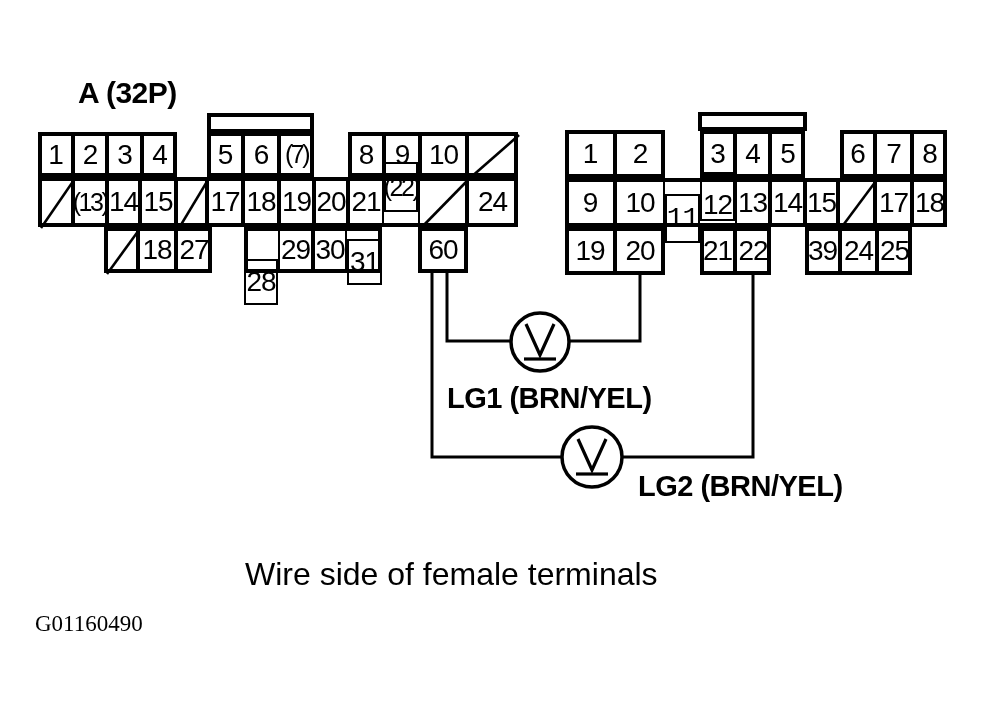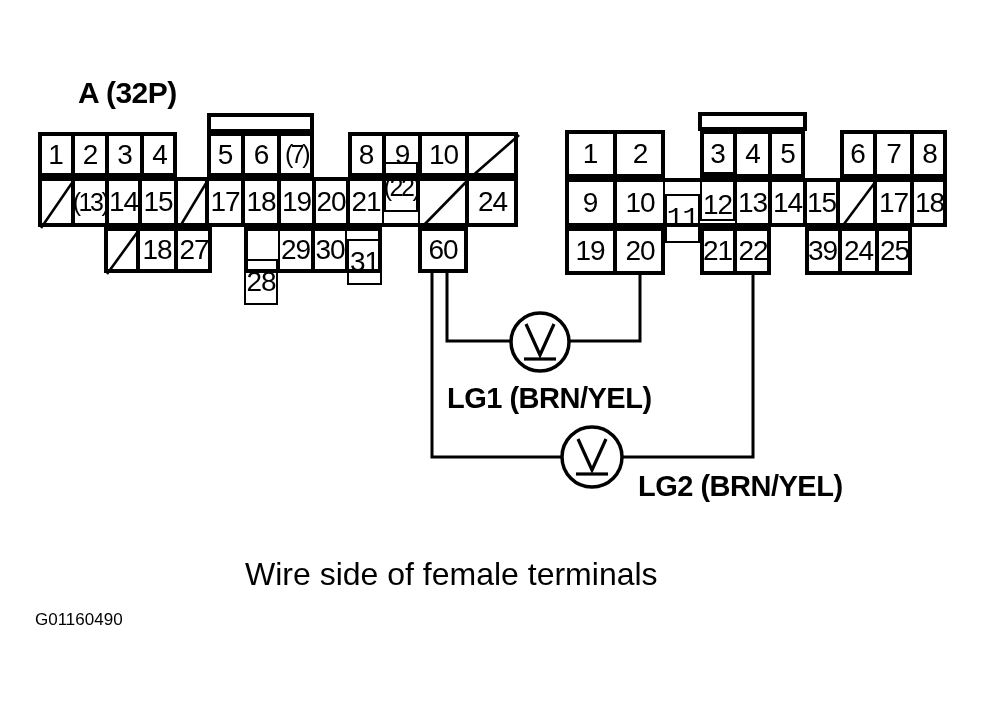--- a/index.html
+++ b/index.html
@@ -19,21 +19,21 @@
   .cell.small span{font-size:25px;letter-spacing:-2.5px;}
   .cell svg{position:absolute;left:0;top:0;}
   .block{
     position:absolute;box-sizing:border-box;border:4px solid #000;background:transparent;
     z-index:2;pointer-events:none;
   }
   .label{position:absolute;z-index:3;line-height:1.1;white-space:nowrap;}
   .title{font-size:30px;font-weight:700;letter-spacing:-0.5px;margin-left:40px;}
   .wirelabel{font-size:29px;font-weight:700;letter-spacing:-0.5px;}
   .caption{font-size:32px;font-weight:400;}
-  .figid{font-size:17px;font-weight:400;}
+  .figid{font-size:23px;font-weight:400;font-family:Liberation Serif, serif;}
 </style>
 </head>
 <body>
 
 <div class="page">
   <svg id="wire-layer" width="985" height="709">
       <polyline points="432,273 432,457 562,457" fill="none" stroke="#000" stroke-width="3"></polyline>
       <polyline points="447,273 447,341 512,341" fill="none" stroke="#000" stroke-width="3"></polyline>
       <polyline points="568,341 640,341 640,275" fill="none" stroke="#000" stroke-width="3"></polyline>
       <polyline points="622,457 753,457 753,275" fill="none" stroke="#000" stroke-width="3"></polyline>

